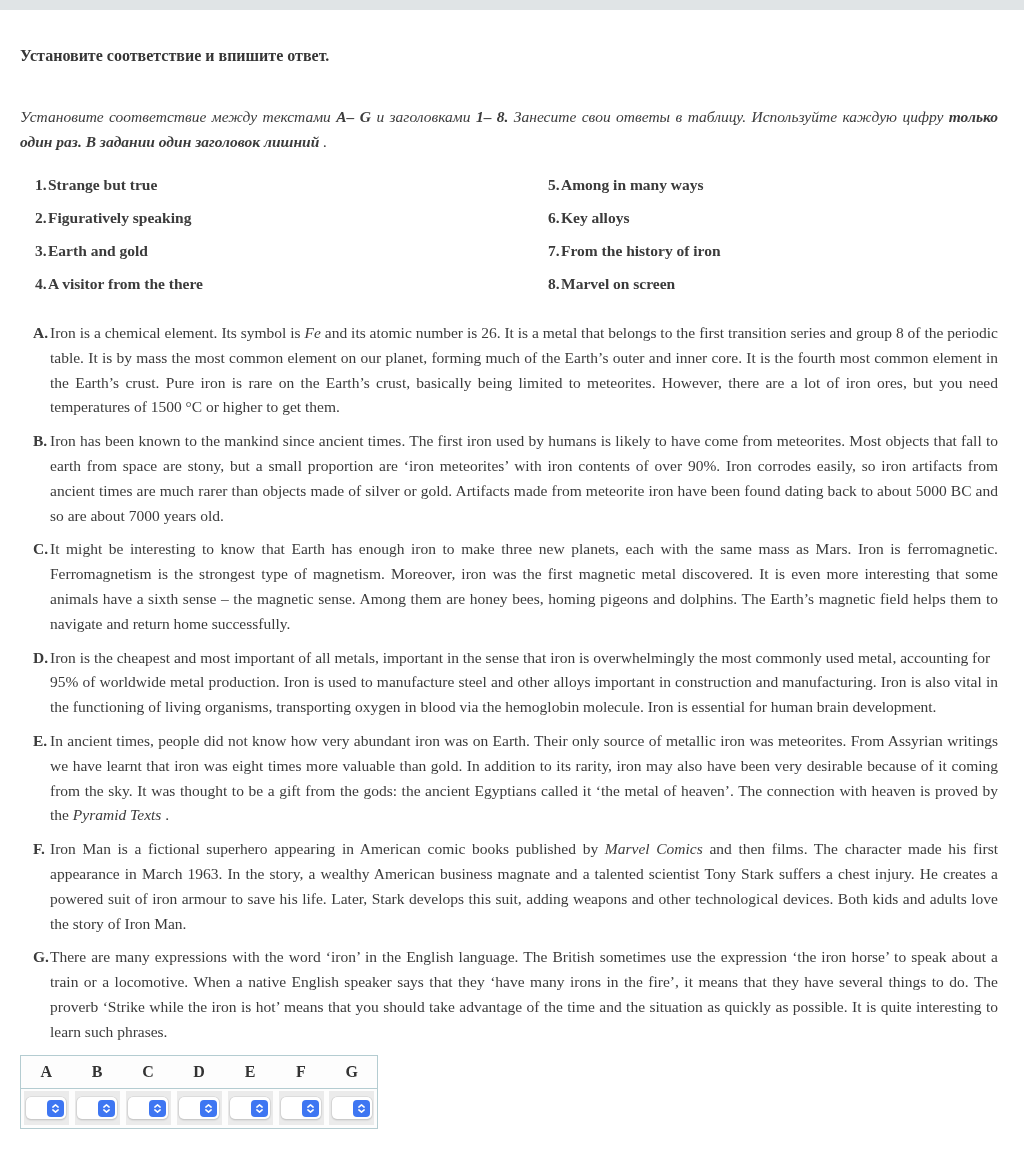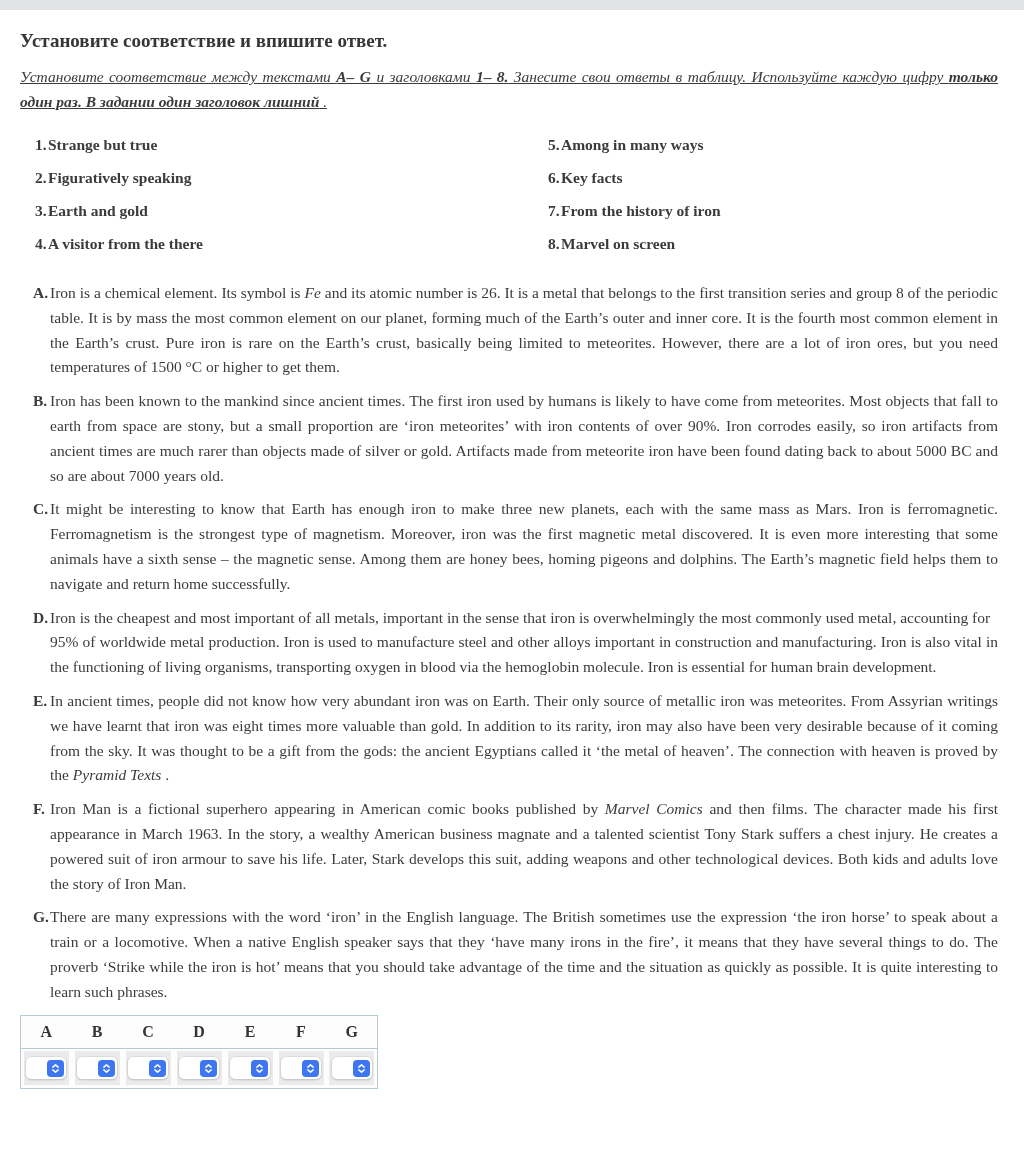--- a/index.html
+++ b/index.html
@@ -1,24 +1,24 @@
 <!DOCTYPE html>
 <html><head>
 <meta charset="utf-8">
 <style>
   * { margin:0; padding:0; box-sizing:border-box; }
   html,body { width:1024px; height:1176px; background:#ffffff; overflow:hidden;
     font-family:"Liberation Serif", serif; color:#3b3b3b; }
   .top-bar { width:100%; height:10px; background:#e0e4e6; }
   .content { padding:0 26px 0 20px; }
 
-  .title { font-size:19px; font-weight:bold; margin-top:21px; line-height:20px; color:#363636; }
-
-  .instructions { margin-top:13px; font-style:italic; font-size:15.5px;
-    line-height:25px; text-align:justify;text-decoration:underline; }
+  .title { font-size:16px; font-weight:bold; margin-top:36px; line-height:20px; color:#363636; }
+
+  .instructions { margin-top:38px; font-style:italic; font-size:15.5px;
+    line-height:25px; text-align:justify; }
   .instructions .bi { font-weight:bold; }
 
   .headings { margin-top:21px; display:grid; grid-template-columns:513px 1fr;
     grid-auto-flow:column; grid-template-rows:repeat(4,33px); }
   .h-item { display:flex; align-items:flex-start; font-weight:bold; font-size:15.5px; line-height:19px; }
   .h-item .h-num { width:28px; padding-left:15px; flex-shrink:0; }
 
   .texts { margin-top:14px; }
   .t-par { display:flex; margin-bottom:9px; font-size:15.5px; line-height:24.8px; }
   .t-par .p-letter { width:30px; padding-left:13px; flex-shrink:0; font-weight:bold; }
@@ -70,21 +70,21 @@
     <div class="h-item">
         <span class="h-num">4.</span>
         <span class="h-label">A visitor from the there</span>
       </div>
     <div class="h-item">
         <span class="h-num">5.</span>
         <span class="h-label">Among in many ways</span>
       </div>
     <div class="h-item">
         <span class="h-num">6.</span>
-        <span class="h-label">Key facts</span>
+        <span class="h-label">Key alloys</span>
       </div>
     <div class="h-item">
         <span class="h-num">7.</span>
         <span class="h-label">From the history of iron</span>
       </div>
     <div class="h-item">
         <span class="h-num">8.</span>
         <span class="h-label">Marvel on screen</span>
       </div>
   </div>

